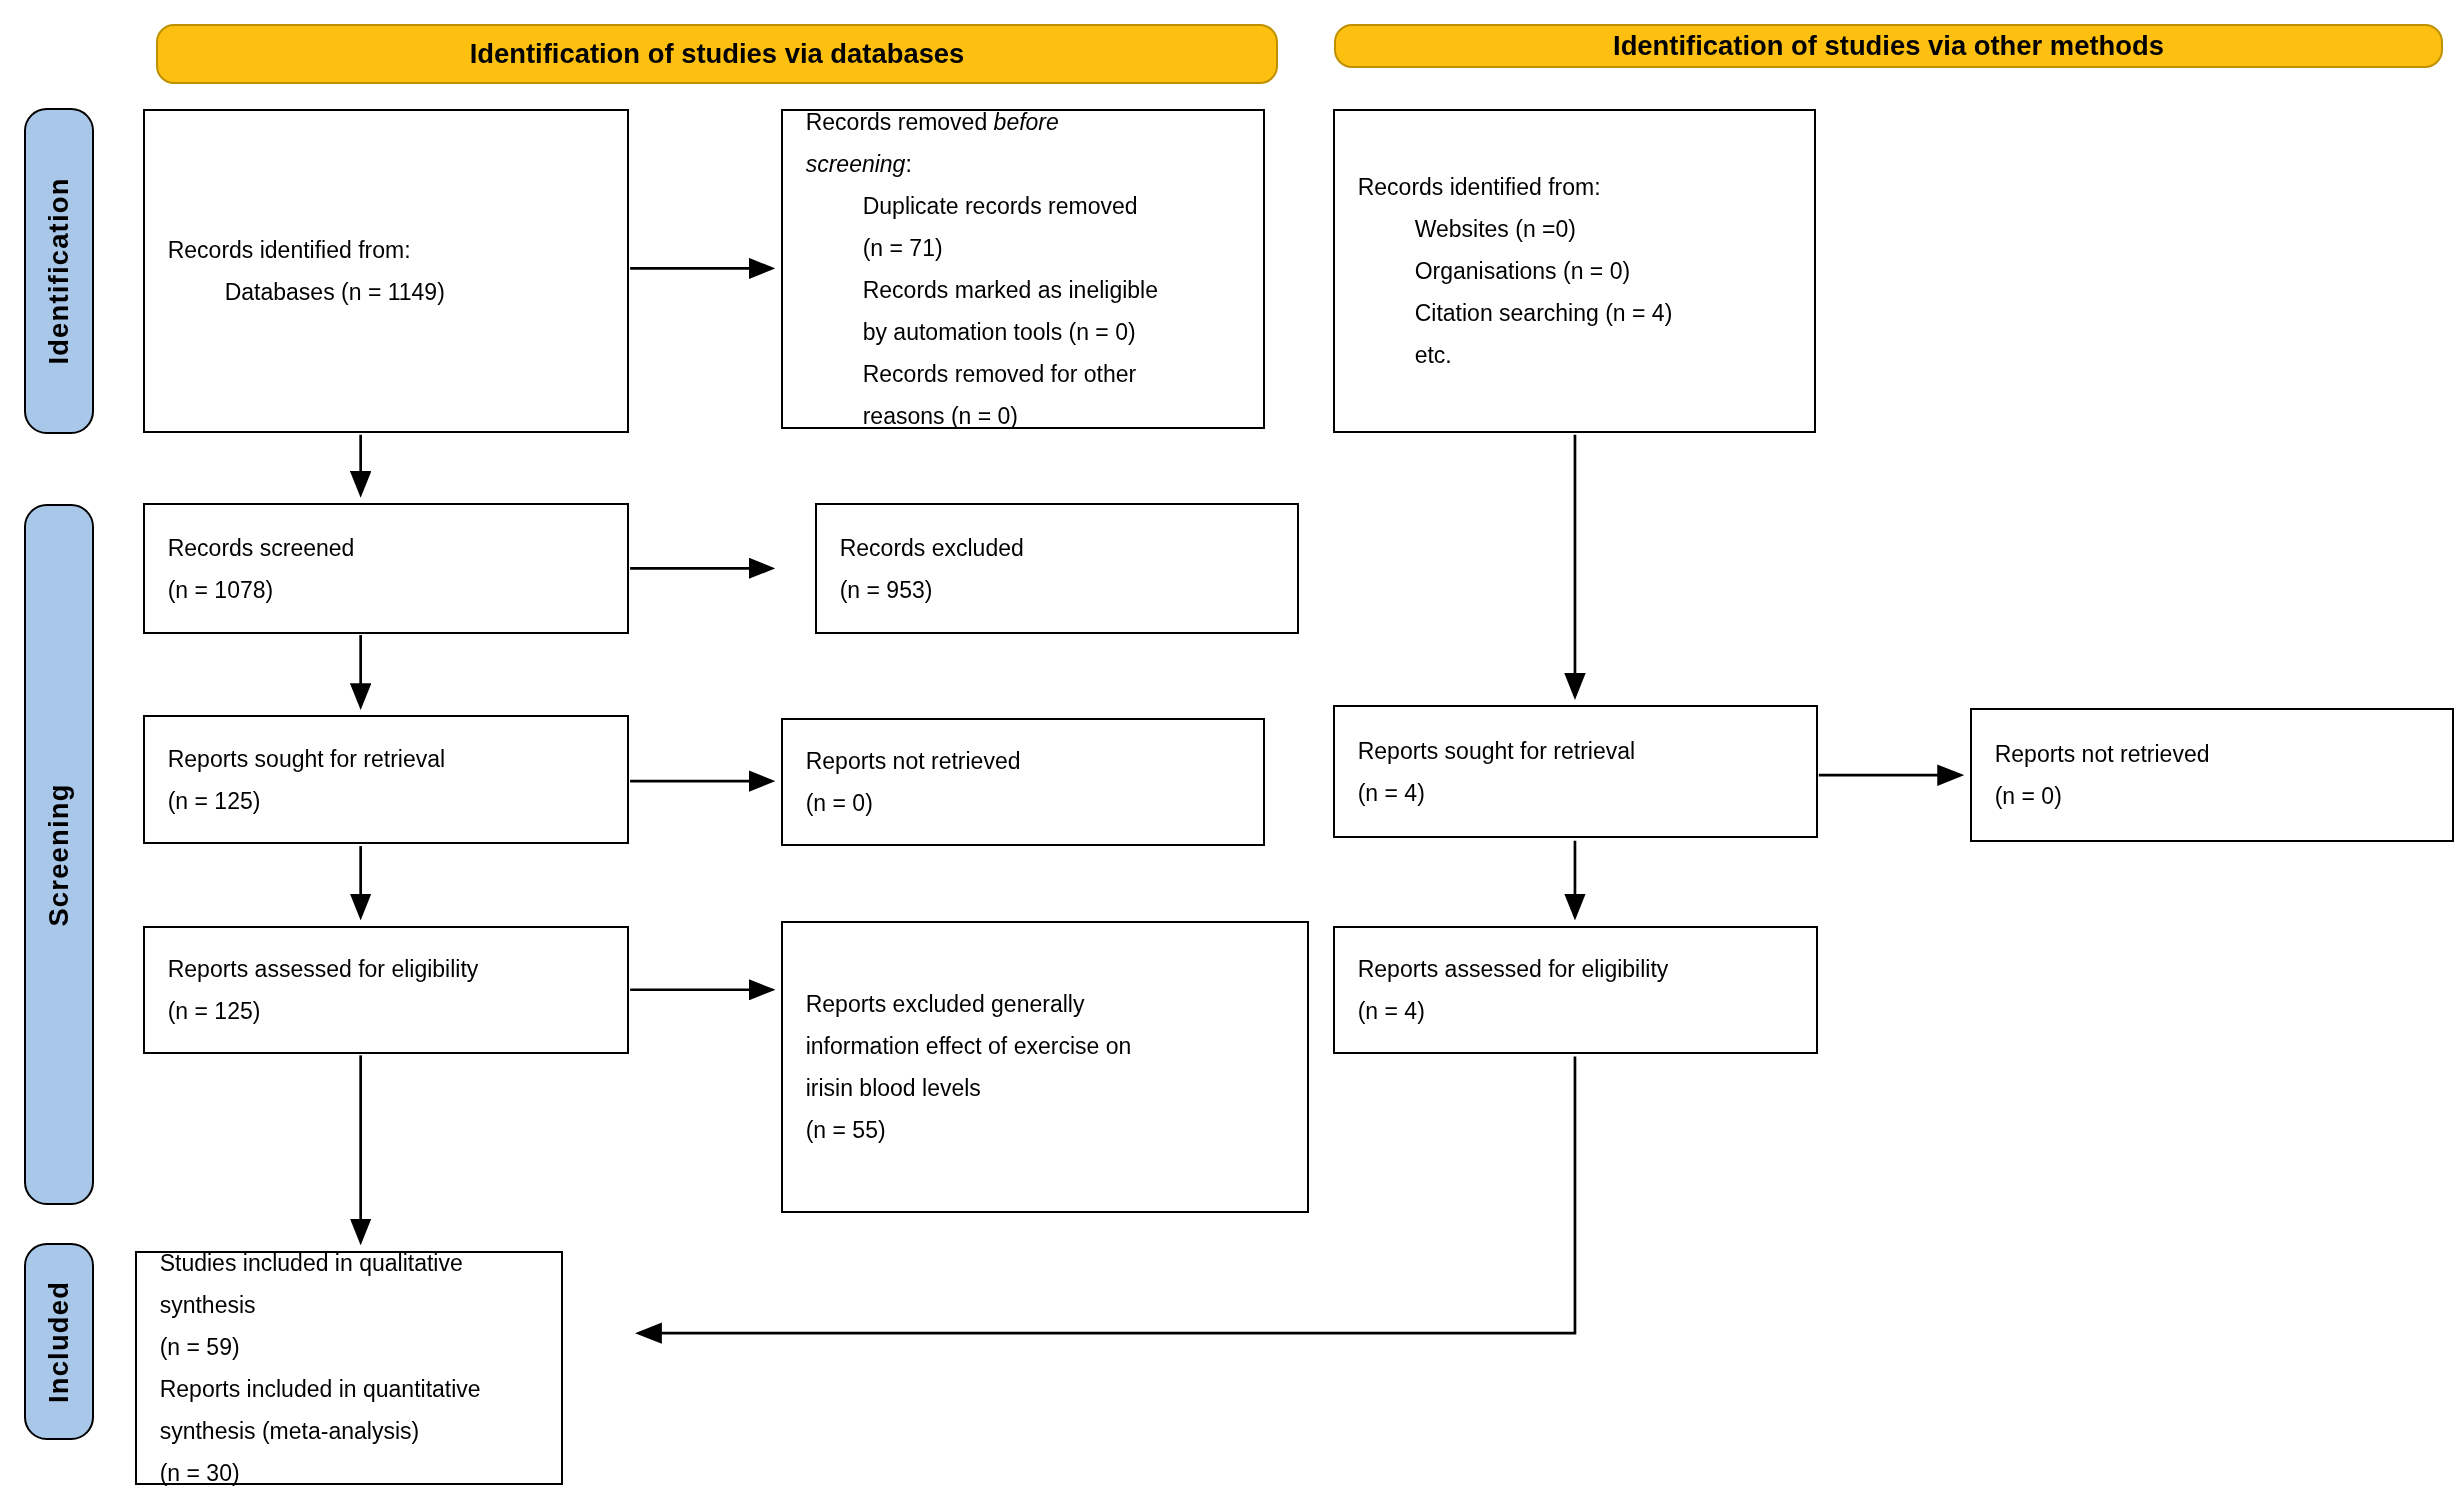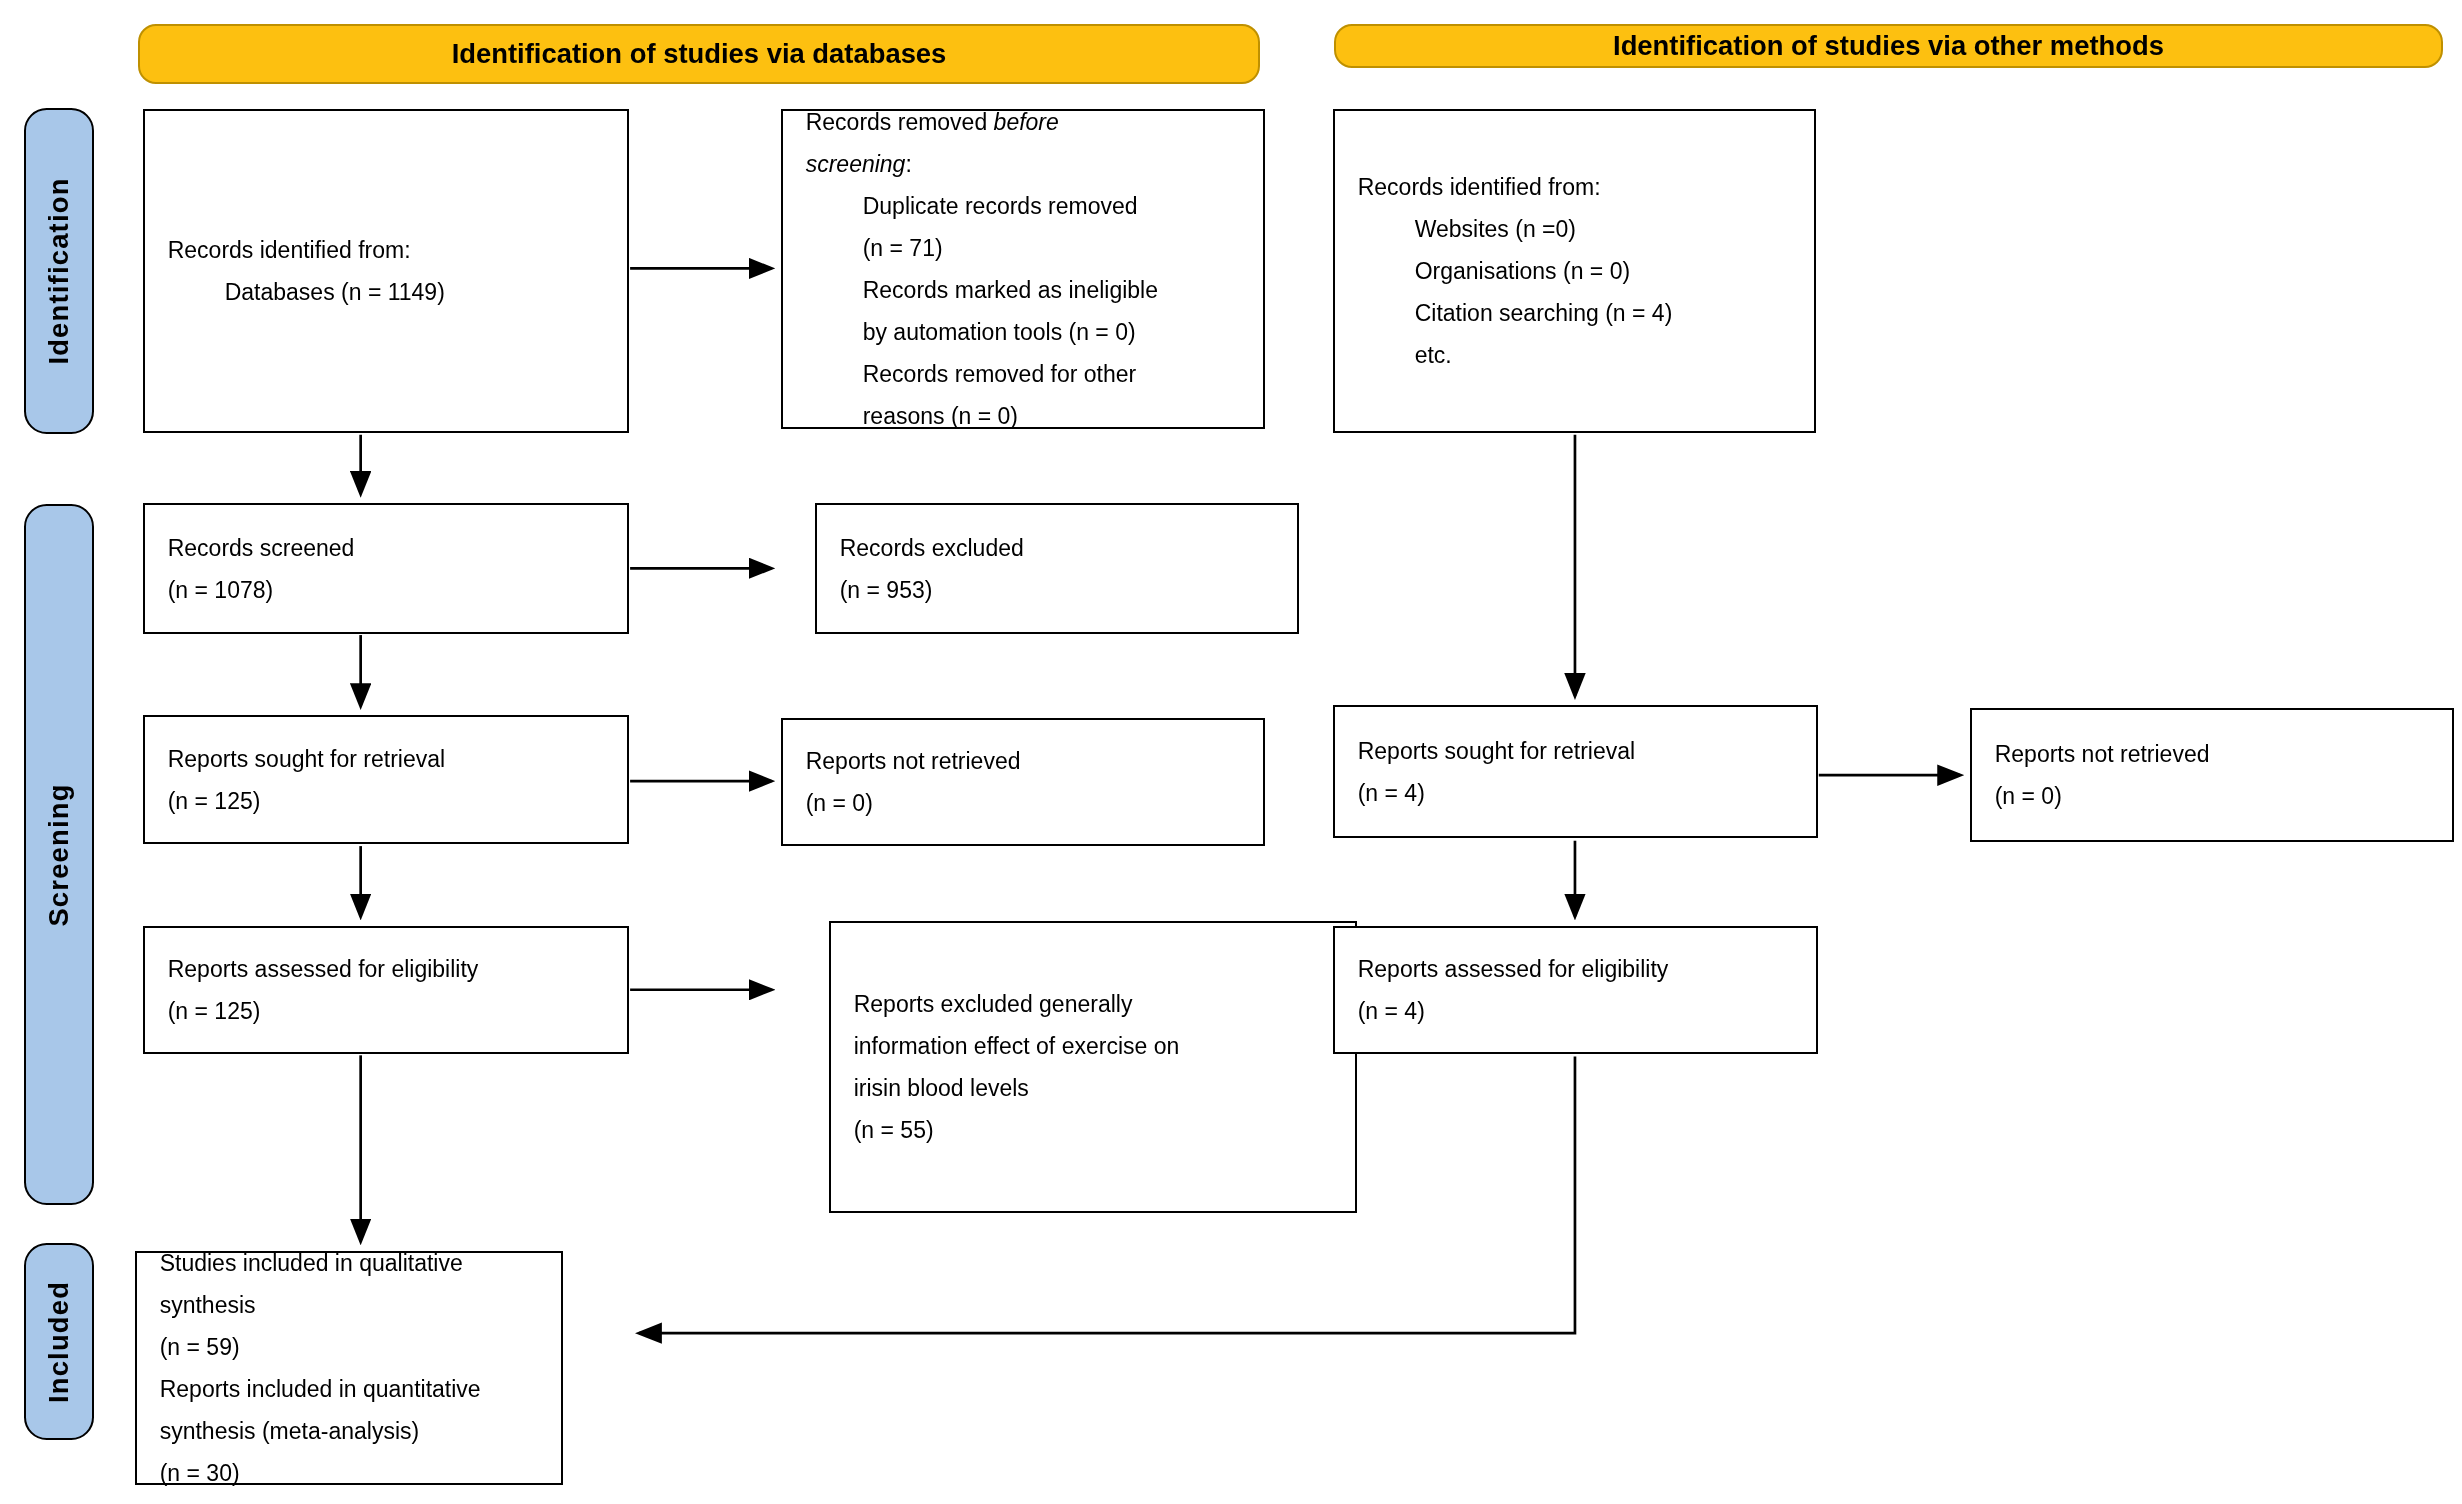--- a/index.html
+++ b/index.html
@@ -97,21 +97,21 @@
     <line class="connector" x1="1057" y1="1310" x2="1294" y2="1310" marker-end="url(#ah)"></line>
     <line class="connector" x1="605" y1="1419" x2="605" y2="1537" marker-end="url(#ah)"></line>
     <line class="connector" x1="1057" y1="1660" x2="1294" y2="1660" marker-end="url(#ah)"></line>
     <line class="connector" x1="605" y1="1770" x2="605" y2="2082" marker-end="url(#ah)"></line>
     <line class="connector" x1="2642" y1="729" x2="2642" y2="1167" marker-end="url(#ah)"></line>
     <line class="connector" x1="3051" y1="1300" x2="3288" y2="1300" marker-end="url(#ah)"></line>
     <line class="connector" x1="2642" y1="1410" x2="2642" y2="1537" marker-end="url(#ah)"></line>
     <polyline class="connector" points="2642,1772 2642,2236 1072,2236" marker-end="url(#ah)"></polyline>
   </svg>
 
-  <div class="banner" style="left:138px; top:24px; width:1122px; height:60px;">
+  <div class="banner" style="left:156px; top:24px; width:1122px; height:60px;">
     <span>Identification of studies via databases</span>
   </div>
   <div class="banner" style="left:1334px; top:24px; width:1109px; height:44px;">
     <span>Identification of studies via other methods</span>
   </div>
 
   <div class="stage-tab" style="left:24px; top:108px; width:70px; height:326px;">
     <span class="vtext">Identification</span>
   </div>
   <div class="stage-tab" style="left:24px; top:504px; width:70px; height:701px;">
@@ -166,21 +166,21 @@
     </div>
   <div class="node" style="left:1970px; top:708px; width:484px; height:134px;">
       <div class="line"><span>Reports not retrieved</span></div>
       <div class="line"><span>(n = 0)</span></div>
     </div>
 
   <div class="node" style="left:143px; top:926px; width:486px; height:128px;">
       <div class="line"><span>Reports assessed for eligibility</span></div>
       <div class="line"><span>(n = 125)</span></div>
     </div>
-  <div class="node" style="left:781px; top:921px; width:528px; height:292px;margin-left:48px;">
+  <div class="node" style="left:781px; top:921px; width:528px; height:292px;">
       <div class="line"><span>Reports excluded generally</span></div>
       <div class="line"><span>information effect of exercise on</span></div>
       <div class="line"><span>irisin blood levels</span></div>
       <div class="line"><span>(n = 55)</span></div>
     </div>
   <div class="node" style="left:1333px; top:926px; width:485px; height:128px;">
       <div class="line"><span>Reports assessed for eligibility</span></div>
       <div class="line"><span>(n = 4)</span></div>
     </div>
 

